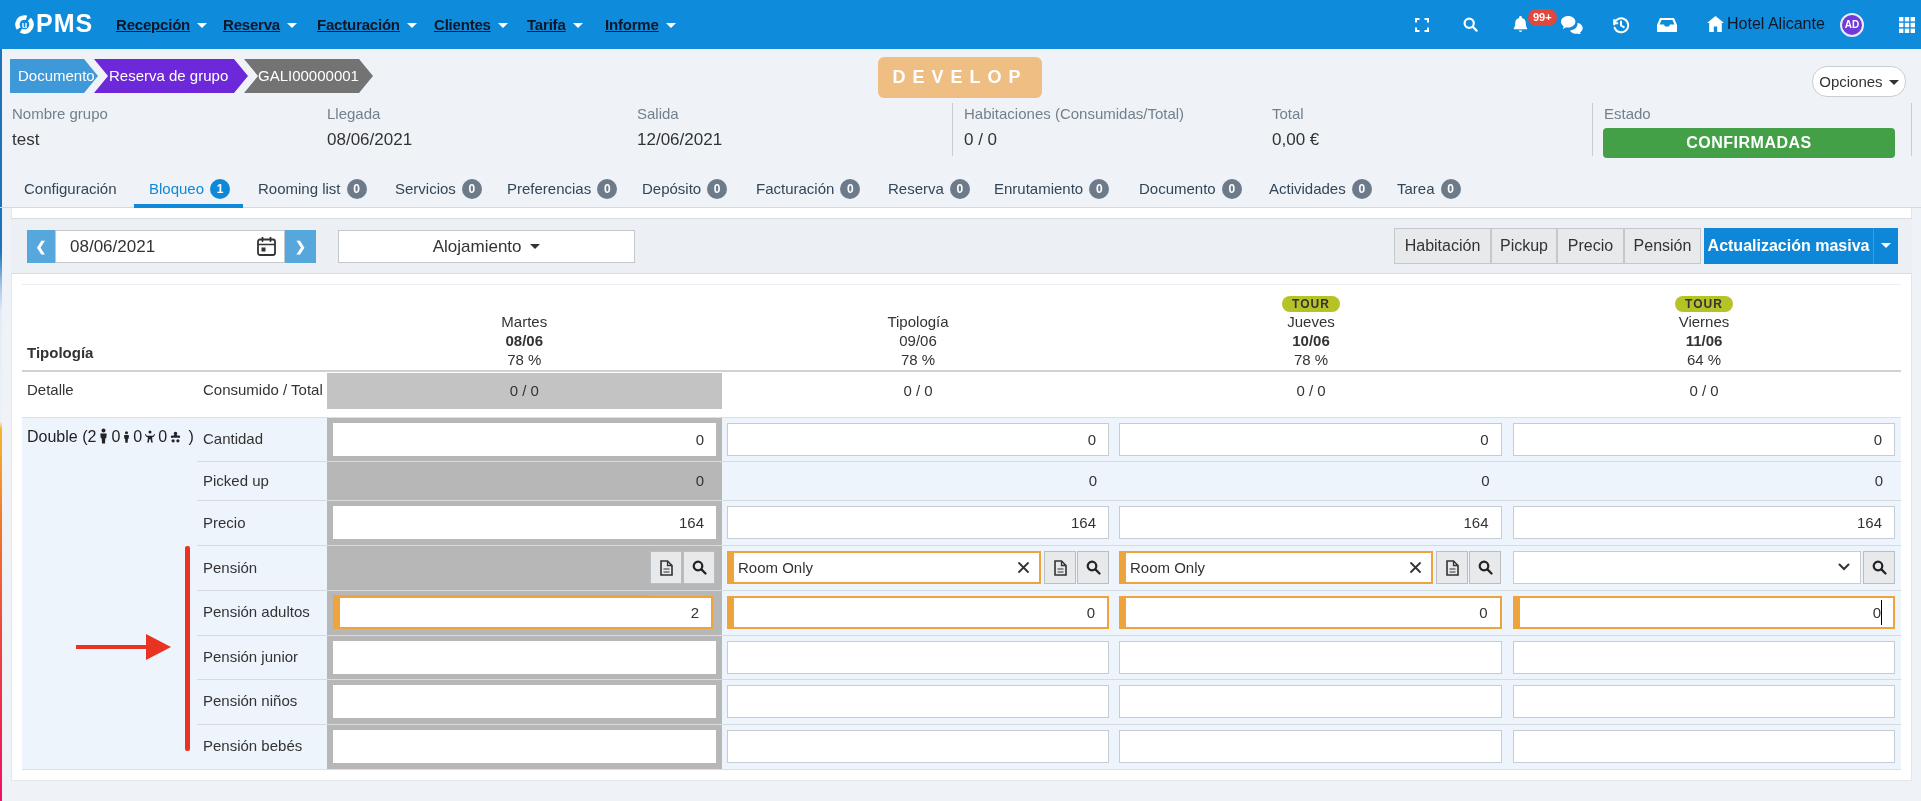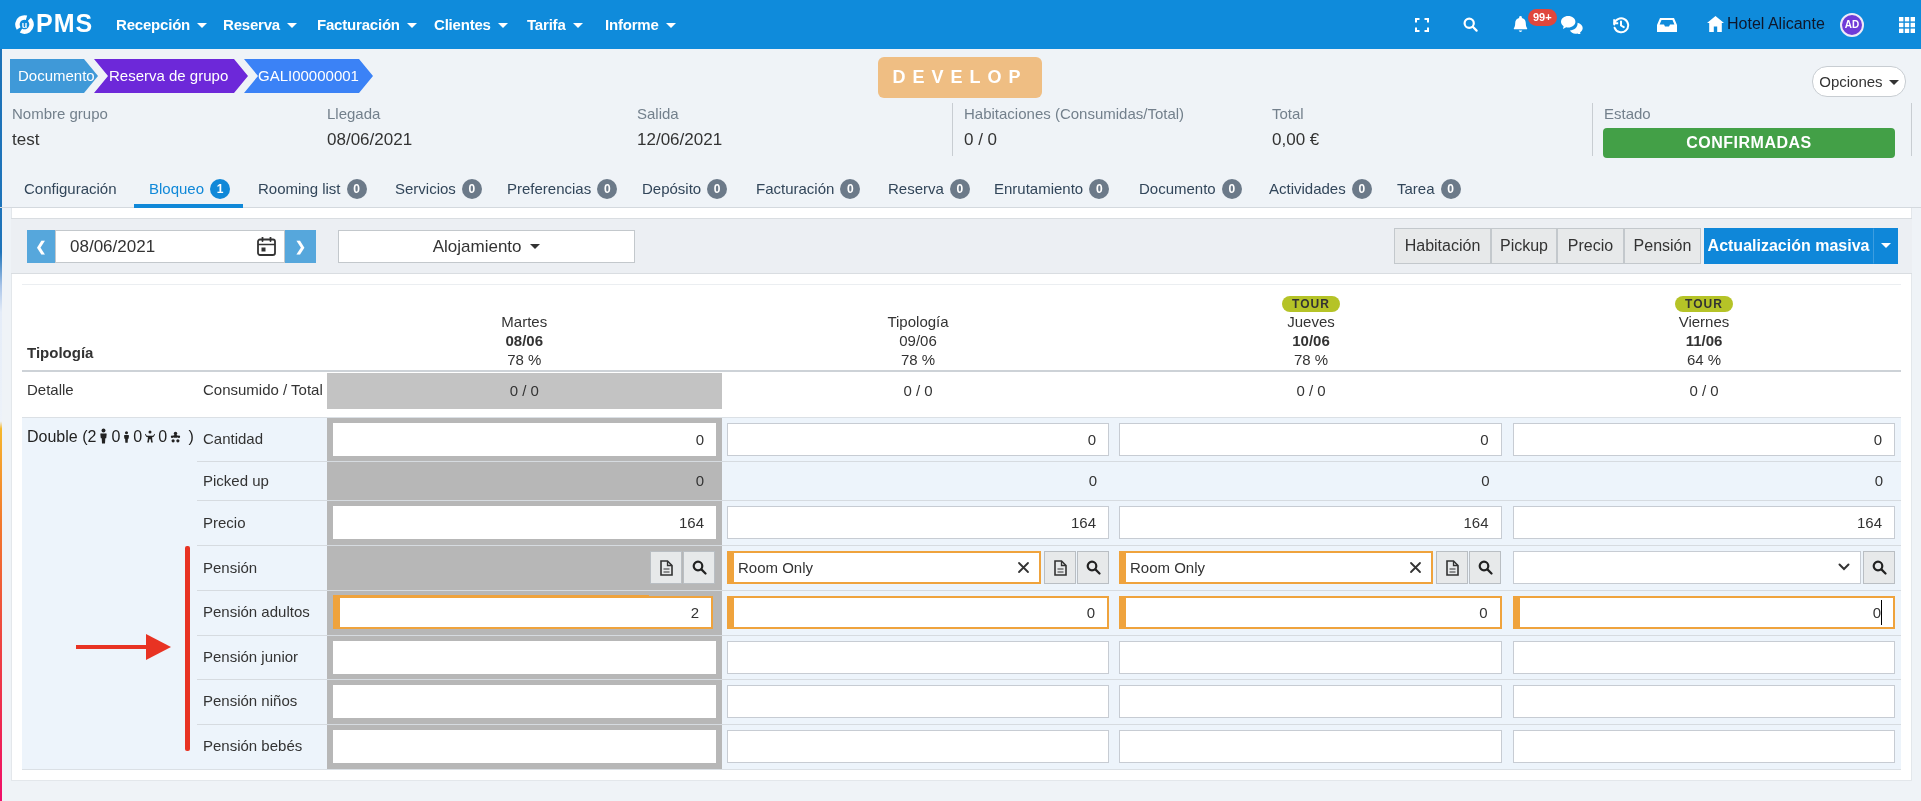--- a/index.html
+++ b/index.html
@@ -1,20 +1,20 @@
 <!DOCTYPE html>
 <html><head><meta charset="utf-8">
 <style>
 *{margin:0;padding:0;box-sizing:border-box;}
 html,body{width:1921px;height:801px;overflow:hidden;}
 body{font-family:"Liberation Sans",sans-serif;background:#eff3f7;position:relative;}
 .a{position:absolute;}
 
 .nav{left:0;top:0;width:1921px;height:49px;background:#0f8bdb;}
-.nav .mi{position:absolute;top:0;height:49px;line-height:49px;color:#ffffff;font-size:15px;font-weight:700;letter-spacing:-0.2px;}
+.nav .mi{position:absolute;top:0;height:49px;line-height:49px;color:#0f172a;font-size:15px;font-weight:700;letter-spacing:-0.2px;text-decoration:underline;}
 .caret{display:inline-block;width:0;height:0;border-left:5px solid transparent;border-right:5px solid transparent;border-top:5px solid #fff;vertical-align:middle;margin-left:7px;margin-top:-2px;}
 
 .stripe{left:0;top:49px;width:2px;height:752px;background:linear-gradient(180deg,#1d72b8 0%,#1e74ba 27%,#a8c4e8 31.5%,#e4ecf8 35%,#edf2f9 49.5%,#f5b82d 50.5%,#f5a42e 54%,#f2782c 63%,#ee4340 79%,#ee2553 91%,#f00f6b 100%);}
 
 .chip{position:absolute;top:59px;height:34px;line-height:34px;color:#fff;font-size:15px;white-space:nowrap;}
 
 .lbl{color:#73808c;font-size:15px;white-space:nowrap;}
 .val{color:#333;font-size:17px;white-space:nowrap;}
 .vsep{position:absolute;width:1px;background:#c8cdd2;}
 
@@ -89,21 +89,21 @@
         <rect x="11.6" y="5.8" width="4.4" height="4.4"></rect>
         <rect x="0" y="11.6" width="4.4" height="4.4"></rect>
         <rect x="5.8" y="11.6" width="4.4" height="4.4"></rect>
         <rect x="11.6" y="11.6" width="4.4" height="4.4"></rect>
       </g>
     </svg>
 </div>
 <div class="a stripe"></div>
 <div class="chip" style="left:10px;width:88px;background:#3f99d8;padding-left:8px;clip-path:polygon(0 0,74px 0,100% 50%,74px 100%,0 100%);">Documento</div>
 <div class="chip" style="left:94px;width:154px;background:#6d28d9;padding-left:15px;clip-path:polygon(0 0,140px 0,100% 50%,140px 100%,0 100%,14px 50%);">Reserva de grupo</div>
-<div class="chip" style="left:244px;width:129px;background:#3b82f6;padding-left:14px;clip-path:polygon(0 0,115px 0,100% 50%,115px 100%,0 100%,14px 50%);">GALI00000001</div>
+<div class="chip" style="left:244px;width:129px;background:#737373;padding-left:14px;clip-path:polygon(0 0,115px 0,100% 50%,115px 100%,0 100%,14px 50%);">GALI00000001</div>
 <div class="a" style="left:878px;top:57px;width:164px;height:41px;background:#efbe83;border-radius:6px;color:#fff;font-size:18px;font-weight:700;letter-spacing:7px;text-align:center;line-height:41px;">DEVELOP</div>
 <div class="a" style="left:1812px;top:66px;width:94px;height:31px;background:#fff;border:1px solid #c8cdd2;border-radius:15px;text-align:center;font-size:15px;color:#333;line-height:29px;">Opciones <span class="caret" style="border-top-color:#333;margin-left:2px;"></span></div>
 <div class="a lbl" style="left:12px;top:105px;">Nombre grupo</div>
 <div class="a val" style="left:12px;top:130px;">test</div>
 <div class="a lbl" style="left:327px;top:105px;">Llegada</div>
 <div class="a val" style="left:327px;top:130px;">08/06/2021</div>
 <div class="a lbl" style="left:637px;top:105px;">Salida</div>
 <div class="a val" style="left:637px;top:130px;">12/06/2021</div>
 <div class="a lbl" style="left:964px;top:105px;">Habitaciones (Consumidas/Total)</div>
 <div class="a val" style="left:964px;top:130px;">0 / 0</div>

